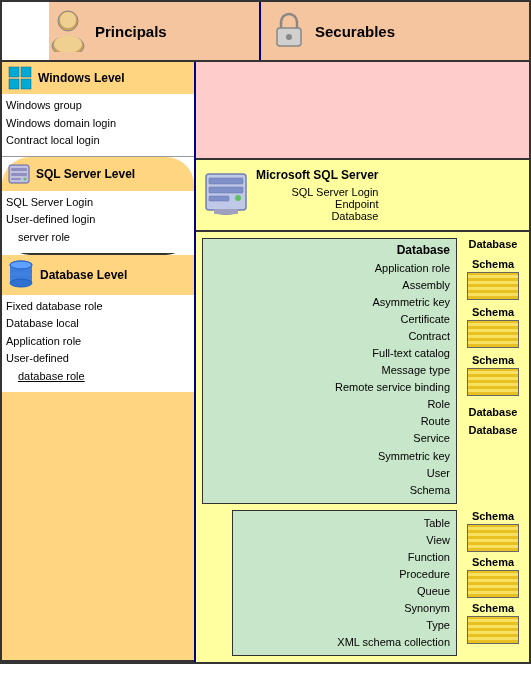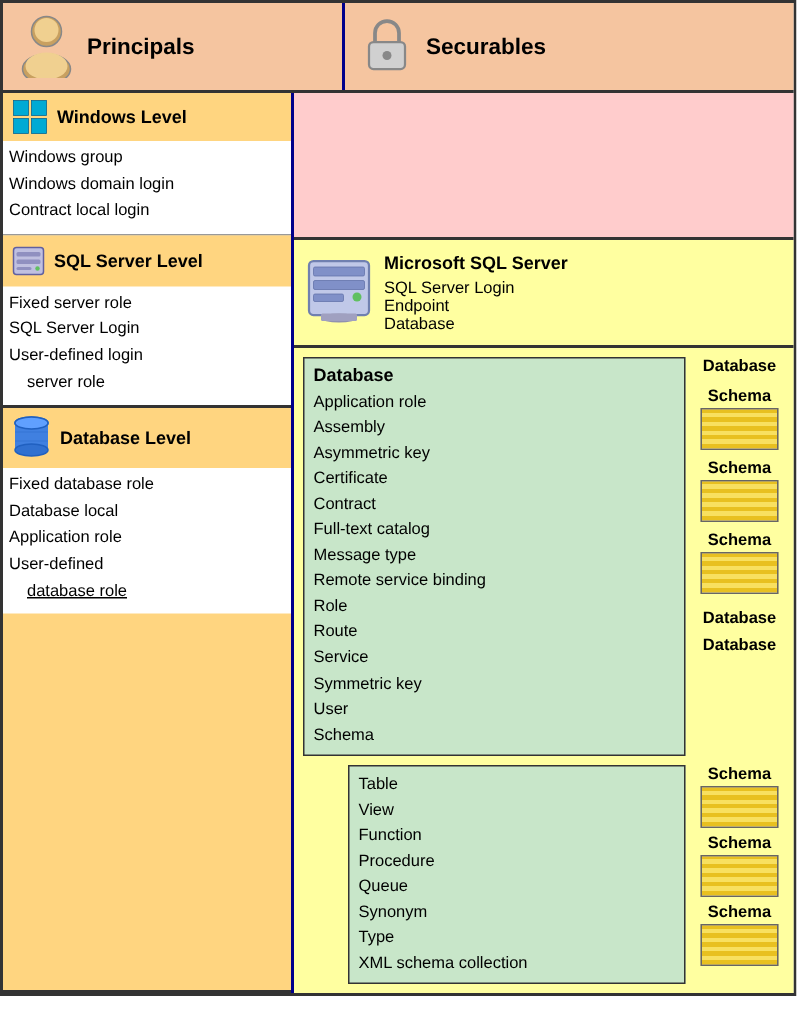--- a/index.html
+++ b/index.html
@@ -15,55 +15,57 @@
       border: 2px solid #333;
       display: flex;
       flex-direction: column;
     }
     
     .header-row {
       display: flex;
       border-bottom: 2px solid #333;
     }
     .header-principals {
-      width: 228px;
+      width: 212px;
       background: #f5c5a0;
       border-right: 2px solid #00008B;
+      display: flex;
+      align-items: center;
+      padding: 8px 0;
+      gap: 8px;
+      margin-left: 47px;
+    }
+    .header-securables {
+      flex: 1;
+      background: #f5c5a0;
       display: flex;
       align-items: center;
       padding: 8px 10px;
       gap: 8px;
     }
-    .header-securables {
-      flex: 1;
-      background: #f5c5a0;
-      display: flex;
-      align-items: center;
-      padding: 8px 10px;
-      gap: 8px;
-    }
     .header-title {
       font-size: 15px;
       font-weight: bold;
     }
 
     
     .main-area {
       display: flex;
     }
     .left-col {
       width: 194px;
       border-right: 2px solid #00008B;
       display: flex;
       flex-direction: column;
     }
     .right-col {
       flex: 1;
       display: flex;
       flex-direction: column;
+      text-align: right;
     }
 
     
     .windows-section {
       background: #ffd580;
       border-bottom: 2px solid #333;
     }
     .section-header {
       display: flex;
       align-items: center;
@@ -77,20 +79,21 @@
     .section-content {
       padding: 3px 8px 6px 4px;
       background: #fff;
       line-height: 1.6;
     }
 
     
     .sqlserver-section {
       background: #ffd580;
       border-bottom: 2px solid #333;
+      border-radius: 28px;
     }
     
     .database-level-section {
       background: #ffd580;
       border-bottom: 2px solid #333;
       flex: 1;
     }
     .sqlserver-box {
       display: flex;
       flex-direction: column;
@@ -246,21 +249,20 @@
           <svg width="22" height="26" viewBox="0 0 22 26">
             <rect x="1" y="4" width="20" height="18" rx="2" fill="#c0c0e0" stroke="#6060a0" stroke-width="1"></rect>
             <rect x="3" y="7" width="16" height="3" rx="1" fill="#9090c0"></rect>
             <rect x="3" y="12" width="16" height="3" rx="1" fill="#9090c0"></rect>
             <rect x="3" y="17" width="10" height="2" rx="1" fill="#9090c0"></rect>
             <circle cx="17" cy="18" r="1.5" fill="#60c060"></circle>
           </svg>
           <span class="section-header-title">SQL Server Level</span>
         </div>
         <div class="section-content">
-          <div>Fixed server role</div>
           <div>SQL Server Login</div>
           <div>User-defined login</div>
           <div style="padding-left:12px;">server role</div>
         </div>
       </div>
 
       <div class="database-level-section">
         <div class="section-header">
 
           <svg width="26" height="32" viewBox="0 0 26 32">

